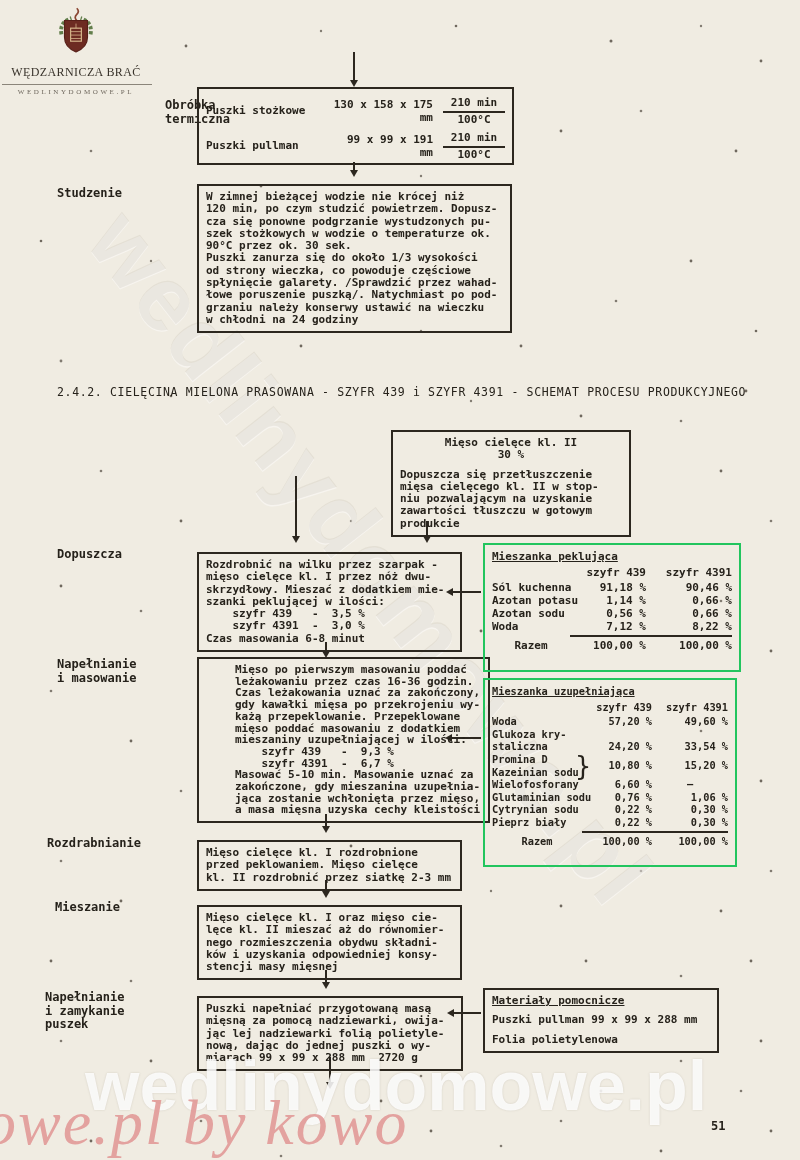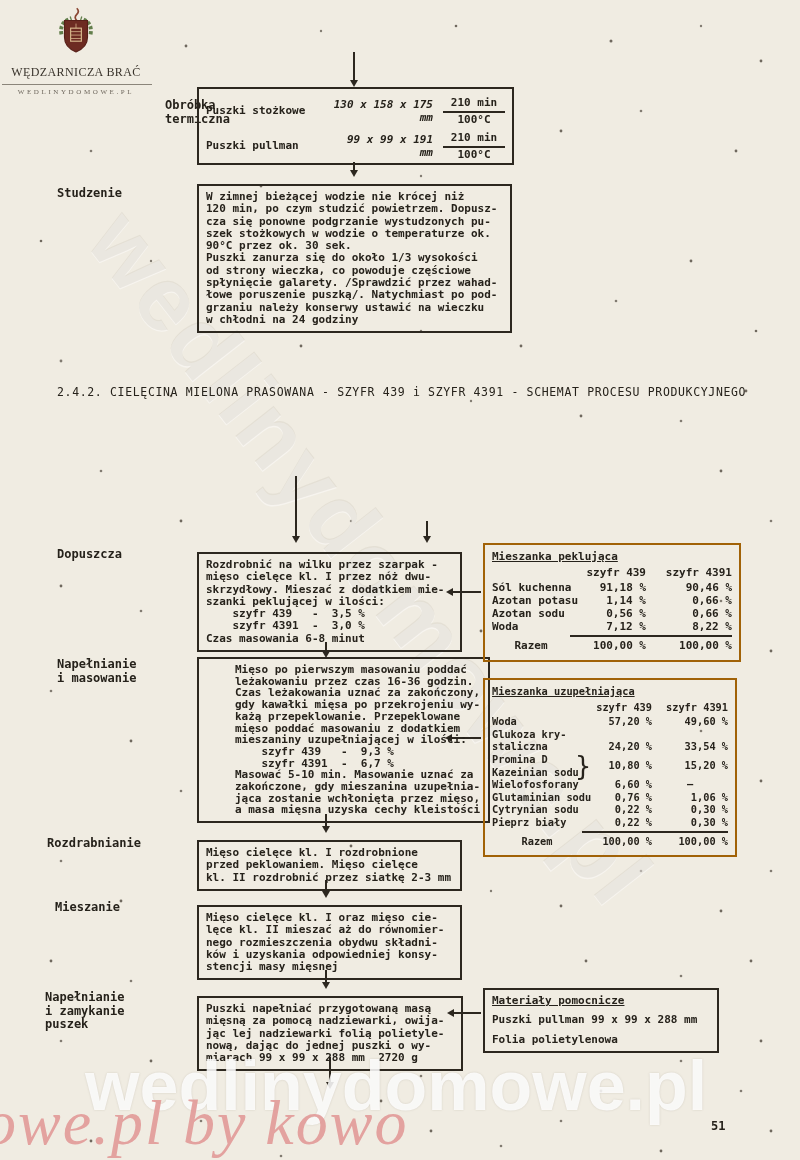--- a/index.html
+++ b/index.html
@@ -52,26 +52,26 @@
     white-space:nowrap;z-index:3;}
   
   .box{position:absolute;border:2px solid #2c271f;padding:5px 7px;font-size:11px;font-weight:bold;
     line-height:12.3px;z-index:3;background:rgba(240,236,226,0.0);}
   .pre{white-space:pre-wrap;margin-top:7px;}
   .tight{line-height:11.7px;}
   .center{text-align:center;}
   
   .trow{display:flex;align-items:center;height:35px;}
   .tname{width:122px;}
-  .tsize{flex:1;text-align:right;padding-right:10px;font-style:italic;}
+  .tsize{flex:1;text-align:right;padding-right:10px;}
   .frac{width:62px;text-align:center;}
   .frac .ftop{display:block;border-bottom:2px solid #2c271f;padding:0 2px 1px;}
   .frac .fbot{display:block;padding-top:1px;}
   
-  .mixtable{position:absolute;border:2px solid #a16207;padding:5px 7px 8px;font-weight:bold;z-index:3;}
+  .mixtable{position:absolute;border:2px solid #22c55e;padding:5px 7px 18px;font-weight:bold;z-index:3;}
   .mixtable .ttl{text-decoration:underline;margin-bottom:3px;}
   .mrow{display:flex;}
   .mrow .nm{flex:1;white-space:pre-wrap;}
   .mrow .v1,.mrow .h1{width:66px;text-align:right;}
   .mrow .v2,.mrow .h2{width:86px;text-align:right;}
   .t2 .v1,.t2 .h1{width:60px;text-align:right;}
   .t2 .v2,.t2 .h2{width:76px;text-align:right;}
   .hrow span{}
   .hrow{margin-bottom:2px;}
   .vcenter{align-items:center;}
@@ -150,20 +150,29 @@
 cza się ponowne podgrzanie wystudzonych pu-
 szek stożkowych w wodzie o temperaturze ok.
 90°C przez ok. 30 sek.
 Puszki zanurza się do około 1/3 wysokości
 od strony wieczka, co powoduje częściowe
 spłynięcie galarety. /Sprawdzić przez wahad-
 łowe poruszenie puszką/. Natychmiast po pod-
 grzaniu należy konserwy ustawić na wieczku
 w chłodni na 24 godziny</div>
 
+  <div class="box" style="left:391px;top:430px;width:222px;">
+    <div class="center">Mięso cielęce kl. II</div>
+    <div class="center">30 %</div>
+    <div class="pre">Dopuszcza się przetłuszczenie
+mięsa cielęcego kl. II w stop-
+niu pozwalającym na uzyskanie
+zawartości tłuszczu w gotowym
+produkcie</div>
+  </div>
 
   <div class="box pre" style="left:197px;top:545px;width:247px;">Rozdrobnić na wilku przez szarpak -
 mięso cielęce kl. I przez nóż dwu-
 skrzydłowy. Mieszać z dodatkiem mie-
 szanki peklującej w ilości:
     szyfr 439   -  3,5 %
     szyfr 4391  -  3,0 %
 Czas masowania 6-8 minut</div>
 
   <div class="box pre tight" style="left:197px;top:650px;width:246px;padding-left:36px;">Mięso po pierwszym masowaniu poddać

